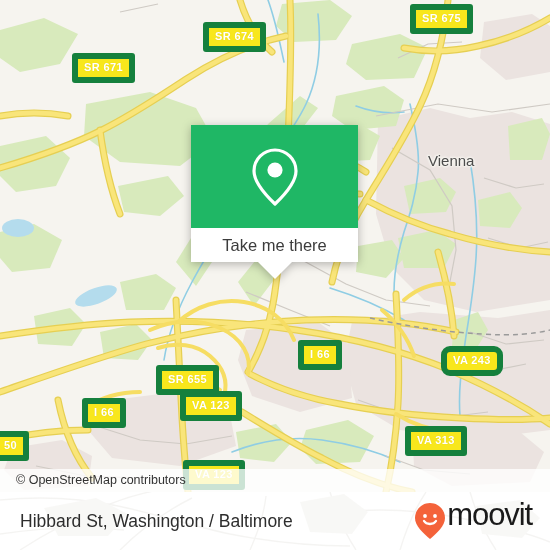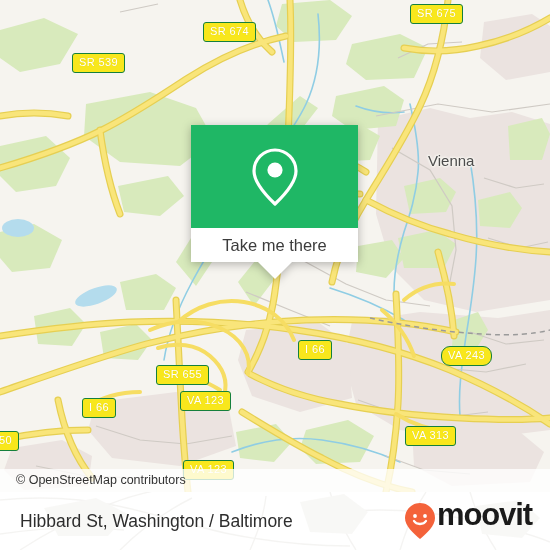--- a/index.html
+++ b/index.html
@@ -40,25 +40,25 @@
     top: 0;
     width: 550px;
     height: 492px;
     display: block;
   }
 
   
   .shield {
     position: absolute;
     background: #f8e71c;
-    border: 1px solid #15803d;
+    border: 6px solid #15803d;
     border-radius: 3px;
     color: #ffffff;
     font-size: 11px;
-    font-weight: normal;
+    font-weight: bold;
     letter-spacing: 0.4px;
     line-height: 1;
     padding: 3px 6px 4px 6px;
     white-space: nowrap;
     text-shadow: 0 0 1px rgba(180,160,0,.35);
     box-sizing: border-box;
   }
 
   
   .place-label {
@@ -166,21 +166,21 @@
     right: 18px;
     top: 0;
     height: 58px;
     display: flex;
     align-items: center;
     gap: 1px;
   }
   #brand-wordmark {
     color: #1a1a1a;
     font-size: 31px;
-    font-weight: bold;
+    font-weight: normal;
     letter-spacing: -1.1px;
     line-height: 1;
     margin-bottom: 14px;
   }
 </style>
 </head>
 <body>
 
 <div id="app">
 
@@ -346,21 +346,21 @@
         <g fill="none" stroke="#9a9a9a" stroke-width="1.5" stroke-dasharray="5 4">
           <path d="M370,318 C406,326 444,332 482,334 C512,336 534,334 550,330"></path>
         </g>
       </g>
     </svg>
 
     <div class="place-label" style="left:428px; top:124px;margin-top:28px;">Vienna</div>
 
     <div class="shield" style="left:410px; top:4px;">SR 675</div>
     <div class="shield" style="left:203px; top:22px;">SR 674</div>
-    <div class="shield" style="left:72px; top:53px;">SR 539</div>
+    <div class="shield" style="left:72px; top:53px;">SR 671</div>
     <div class="shield" style="left:156px; top:321px;margin-top:44px;">SR 655</div>
     <div class="shield" style="left:298px; top:340px;">I 66</div>
     <div class="shield" style="left:441px; top:346px;border-radius:9px;">VA 243</div>
     <div class="shield" style="left:180px; top:391px;">VA 123</div>
     <div class="shield" style="left:82px; top:398px;">I 66</div>
     <div class="shield" style="left:405px; top:426px;">VA 313</div>
     <div class="shield" style="left:-8px; top:431px;">50</div>
     <div class="shield" style="left:183px; top:460px;">VA 123</div>
 
     <div id="attribution">© OpenStreetMap contributors</div>

